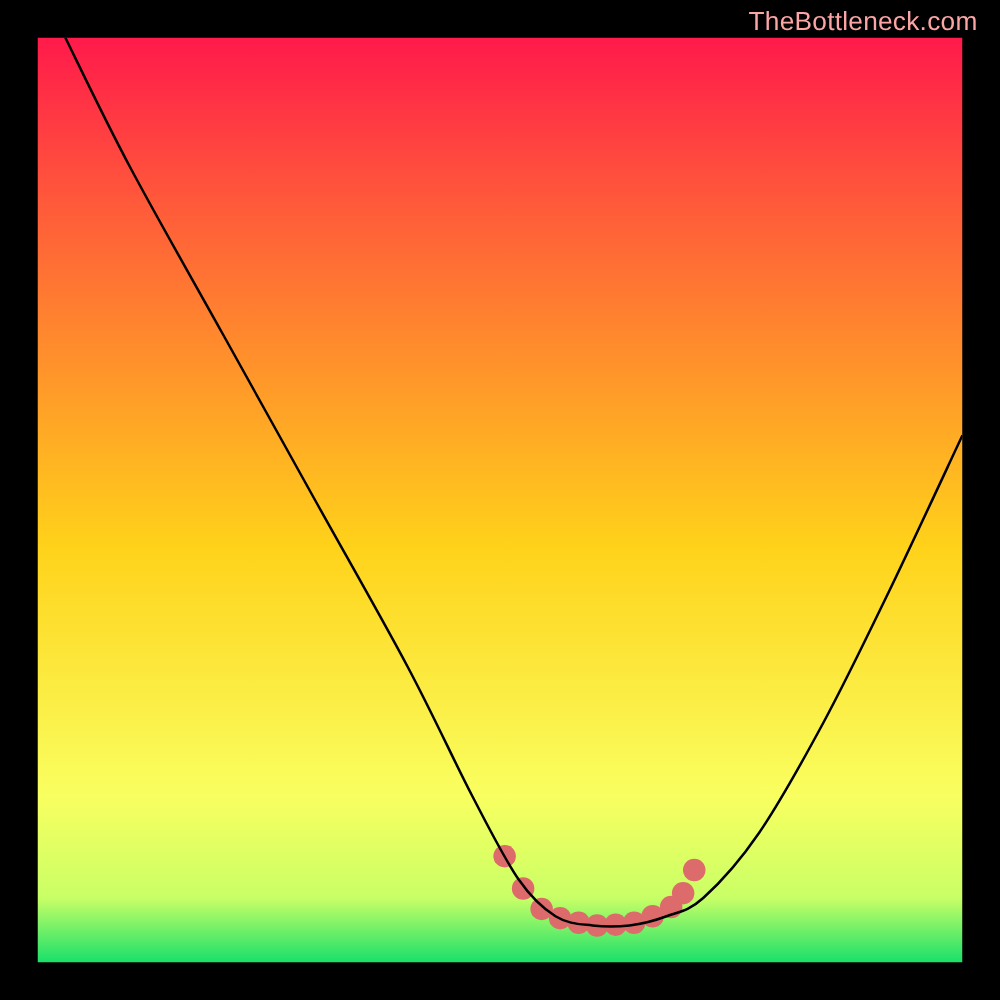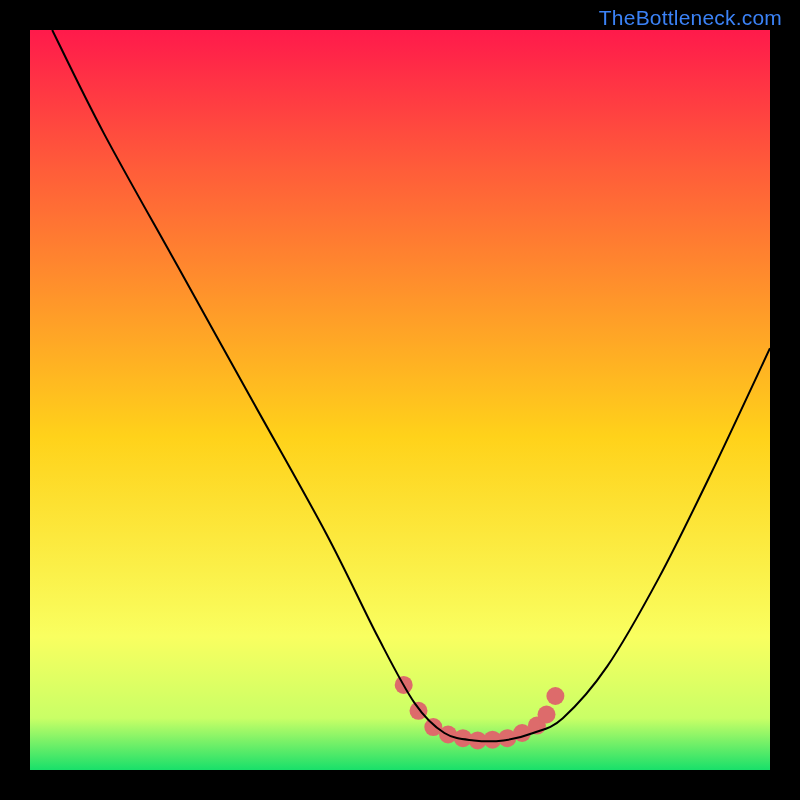--- a/index.html
+++ b/index.html
@@ -8,21 +8,21 @@
     height: 800px;
     background: #000;
     position: relative;
     overflow: hidden;
     font-family: Arial, Helvetica, sans-serif;
   }
   .attribution {
     position: absolute;
     top: 6px;
     right: 18px;
-    color: #3b82f6;
+    color: #fca5a5;
     font-size: 21px;
     font-weight: 400;
     z-index: 10;
     letter-spacing: 0.2px;
   }
   .plot {
     position: absolute;
     left: 30px;
     top: 30px;
     width: 740px;

